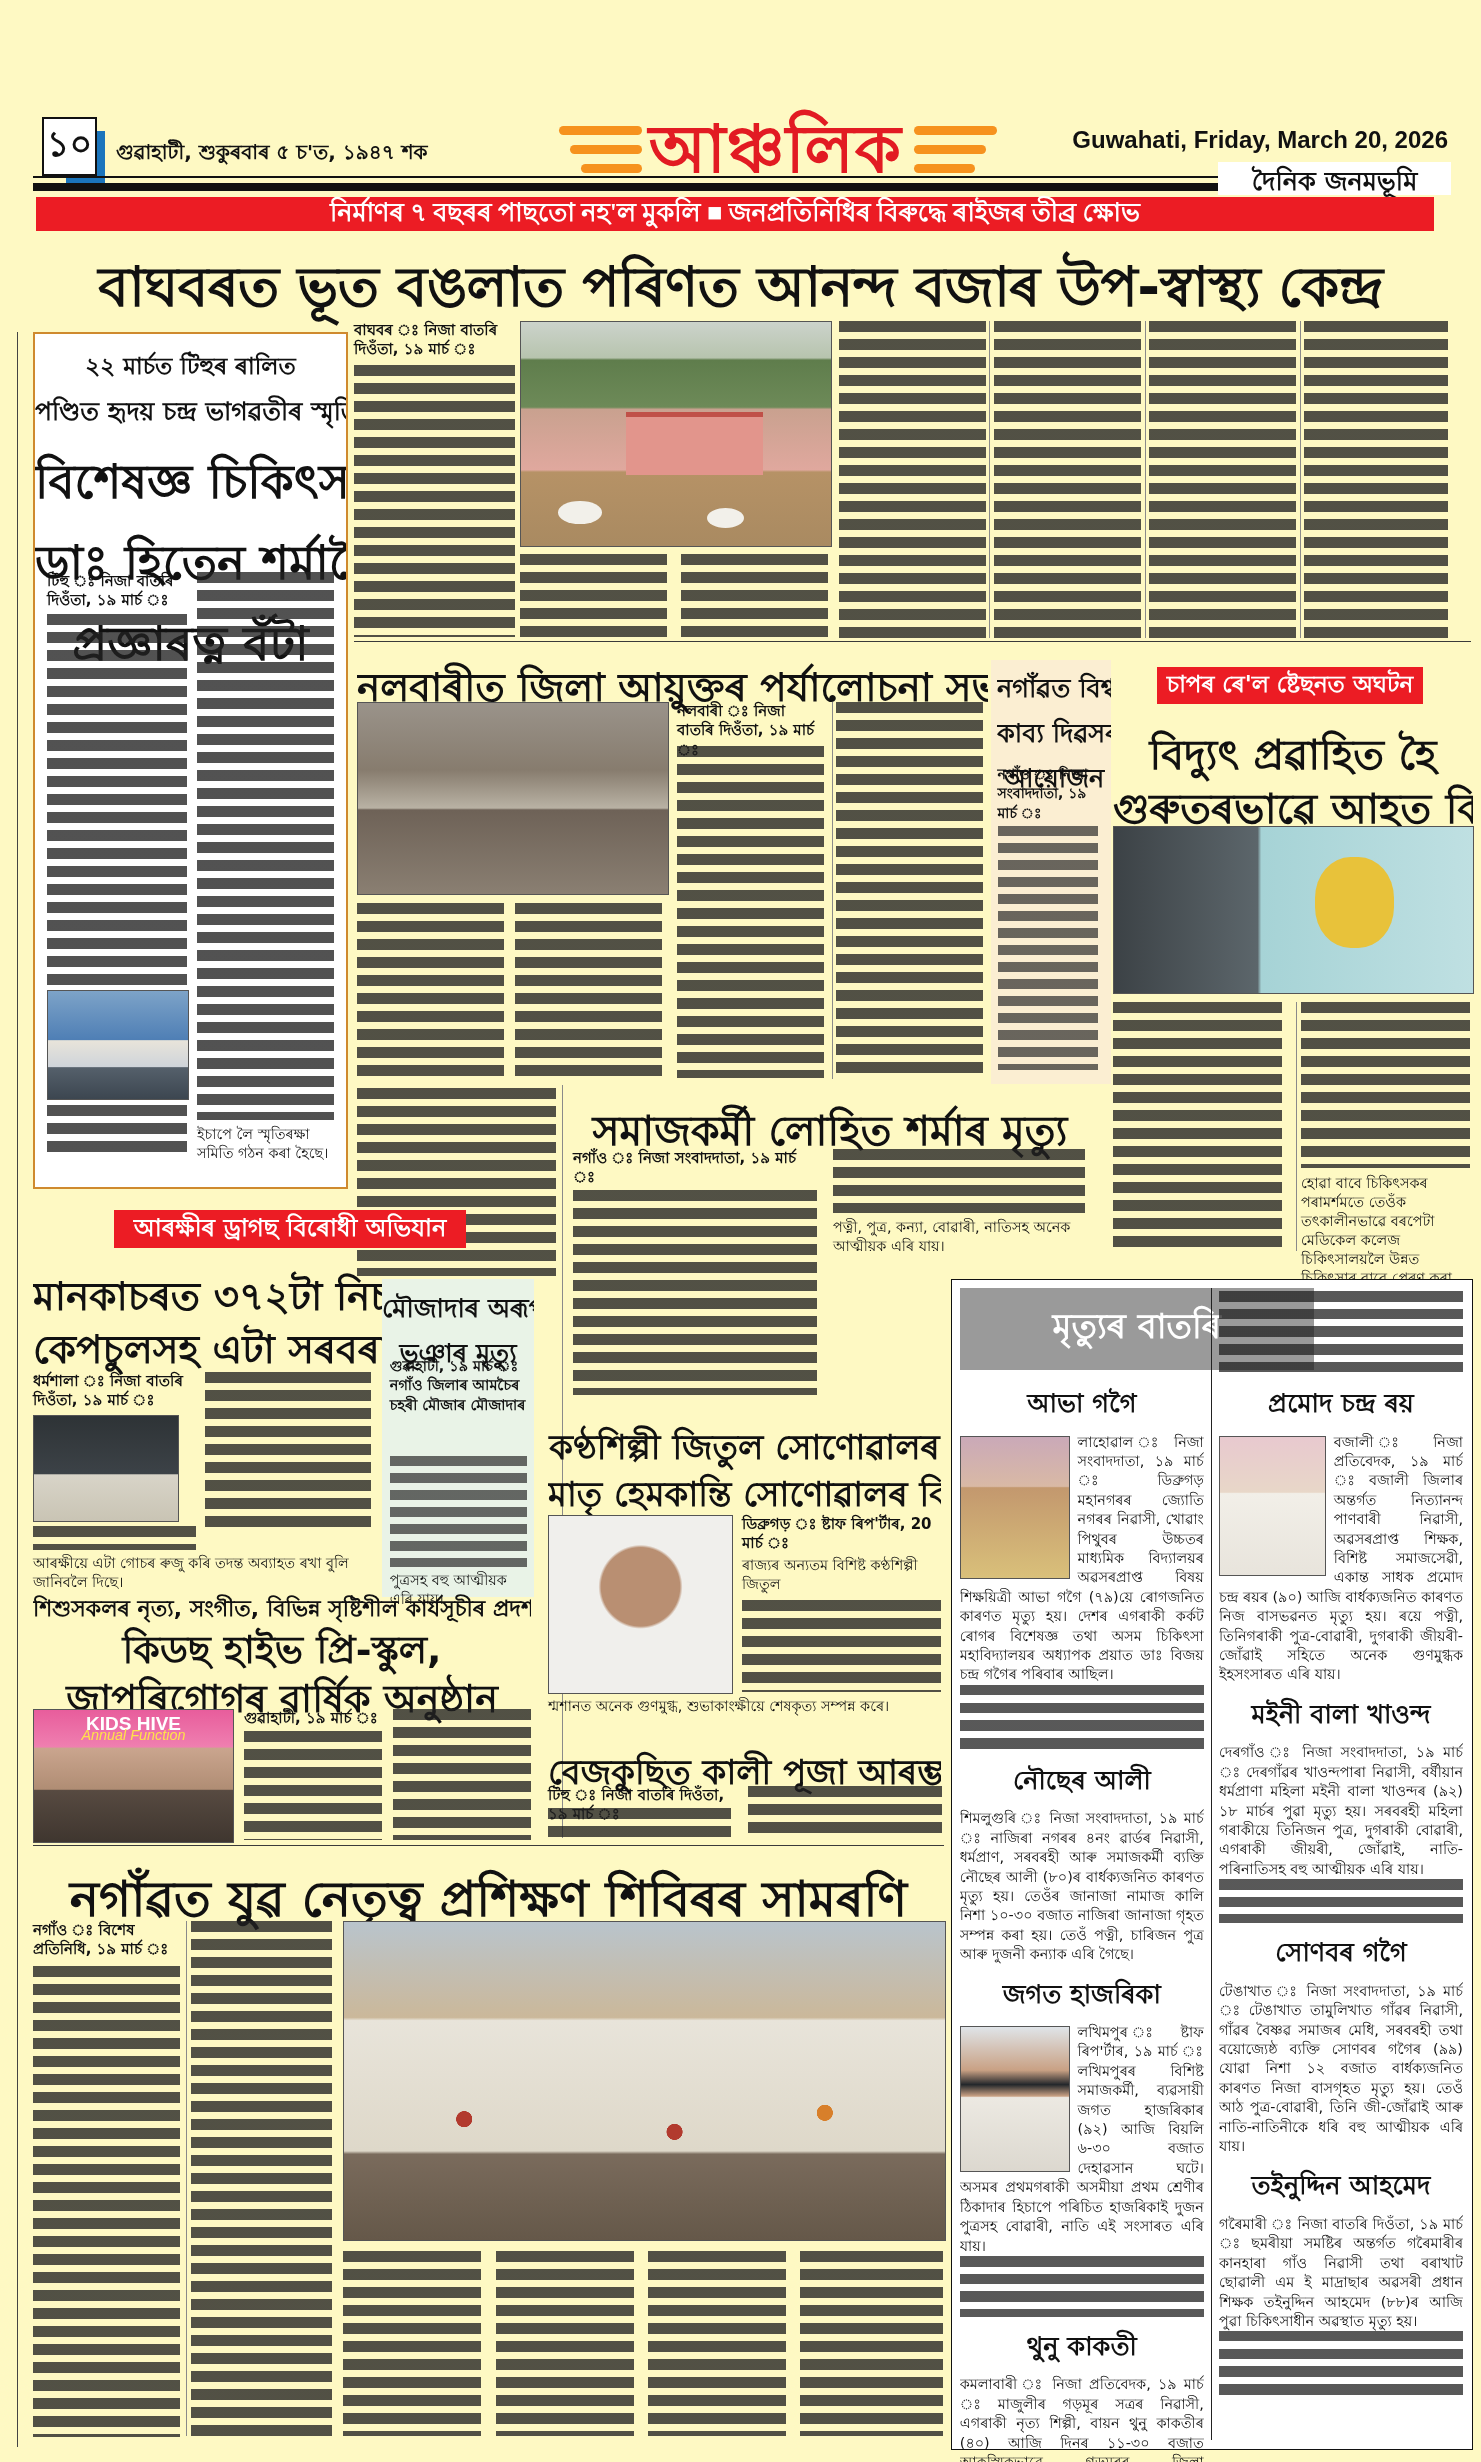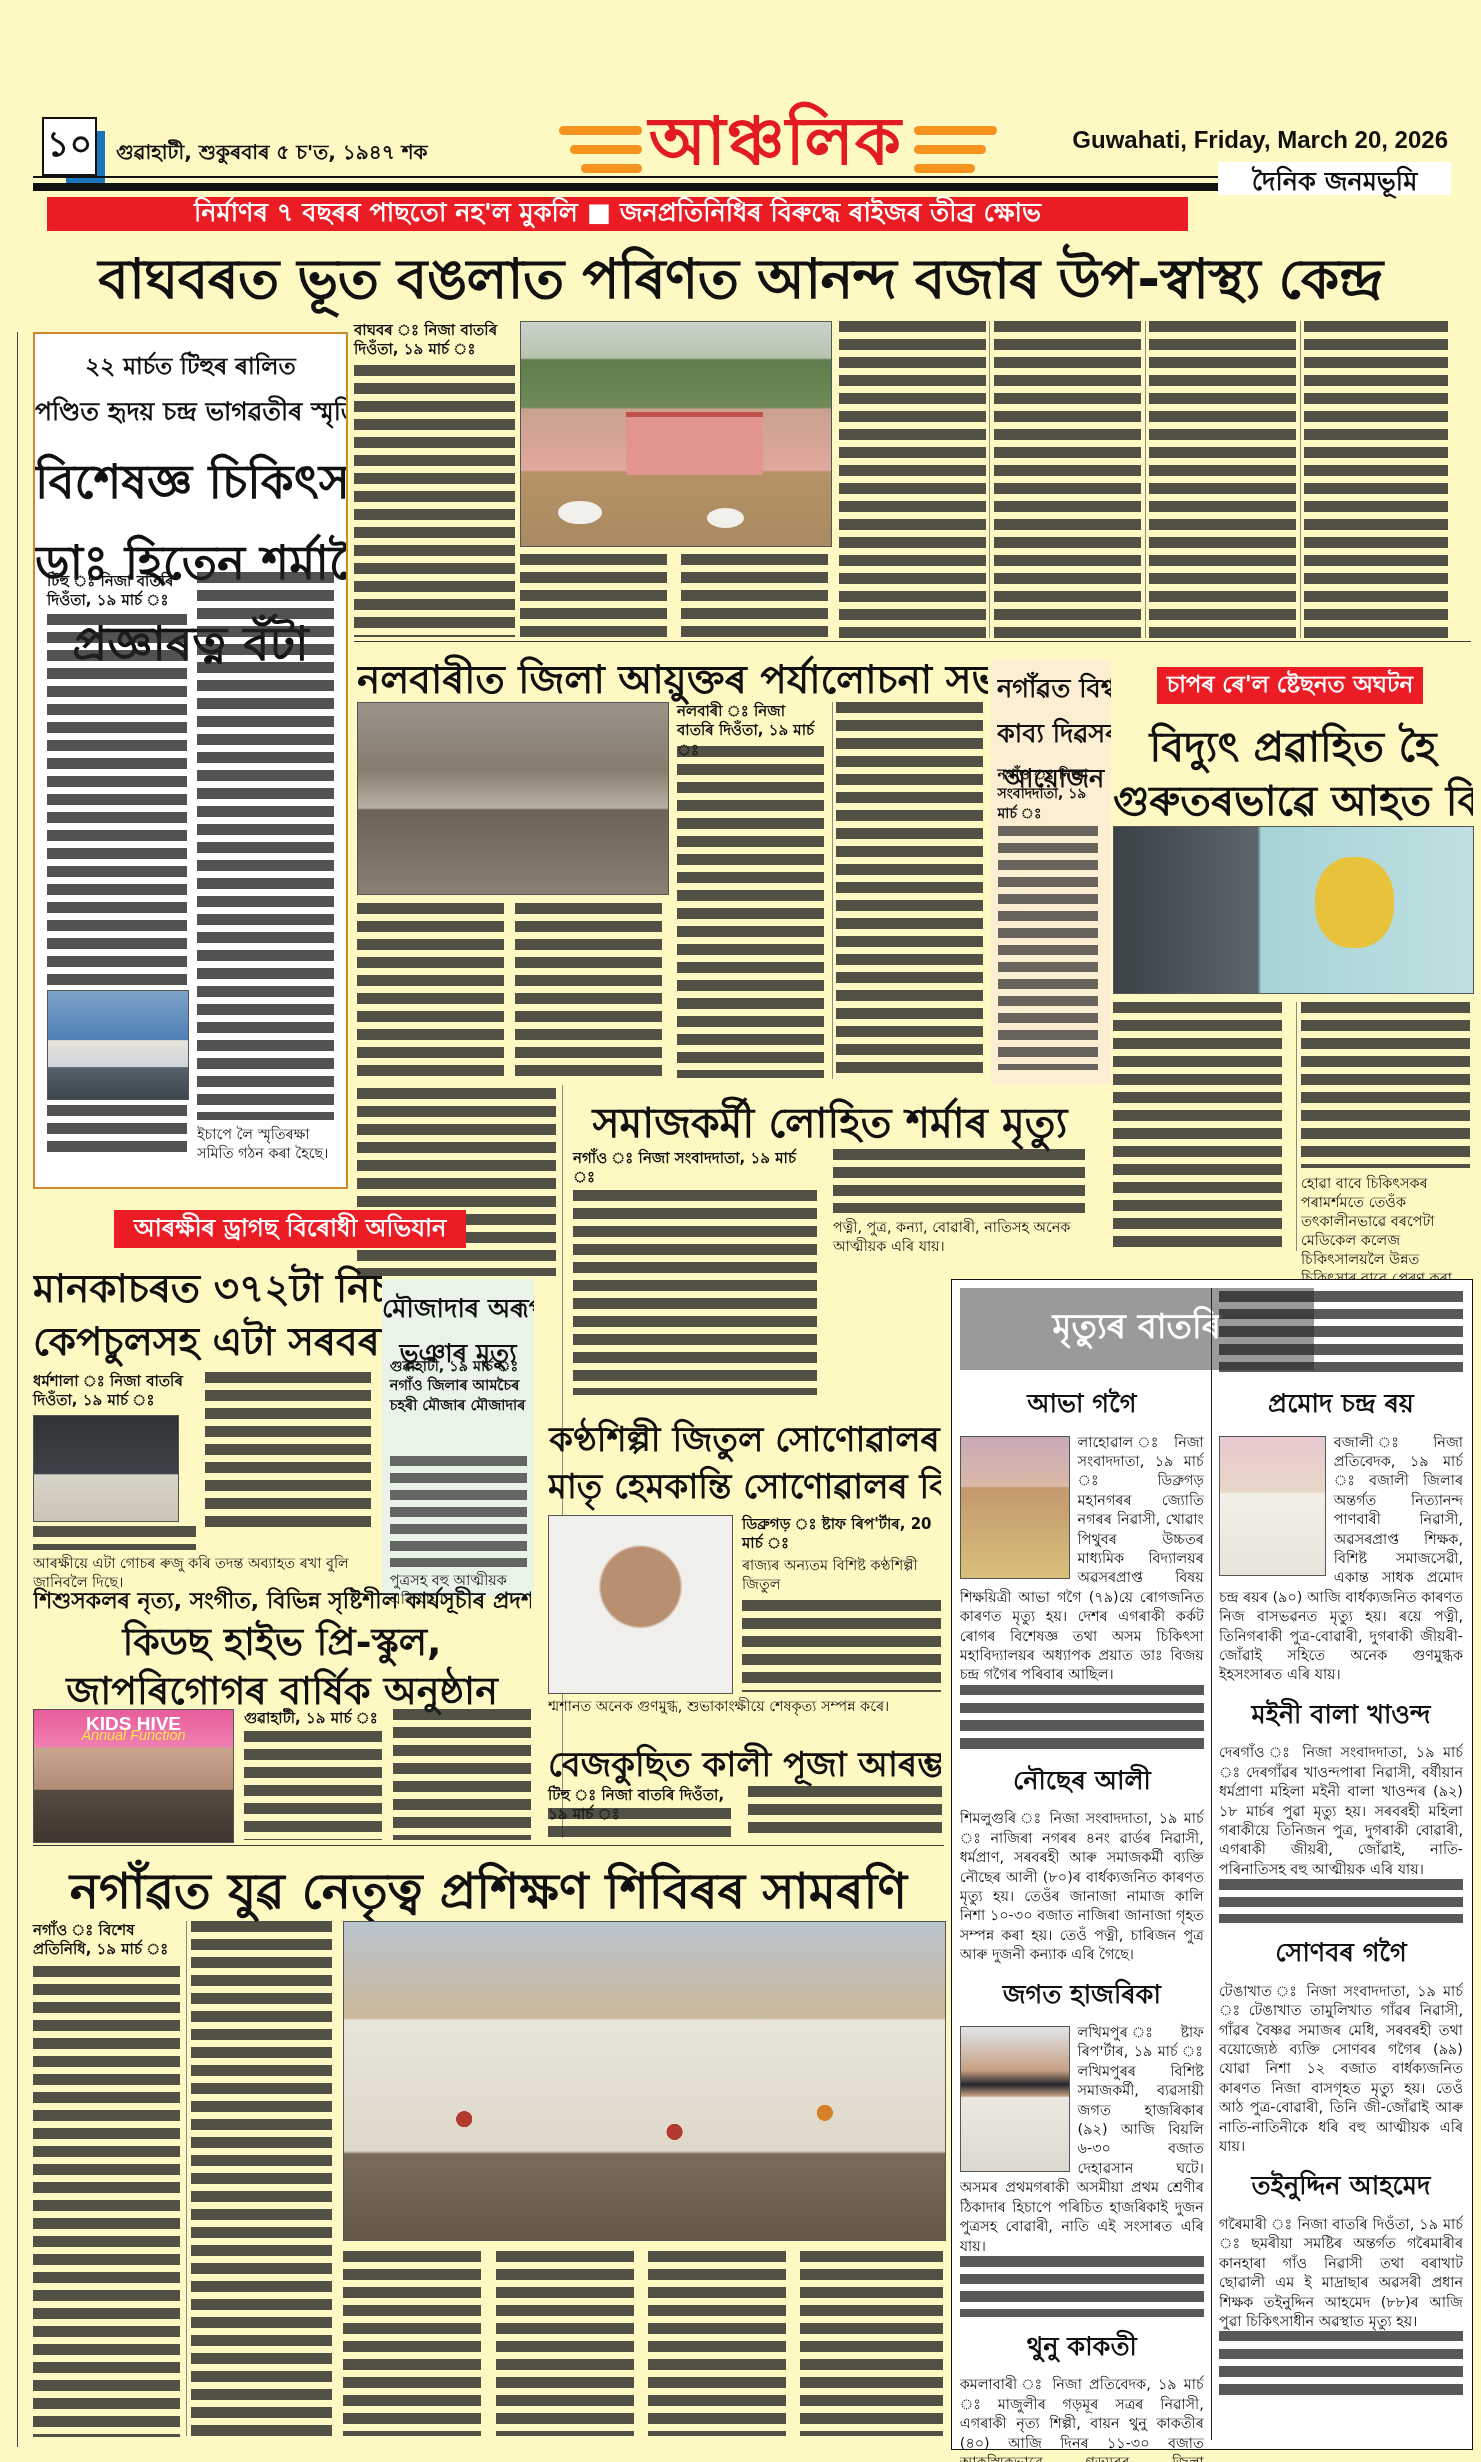--- a/index.html
+++ b/index.html
@@ -1,19 +1,19 @@
 <!DOCTYPE html>
 <html style="font-size:8.9px"><head>
 <meta charset="utf-8">
 <style>
   html,body{margin:0;padding:0;background:#e8e8e8;}
   #page{position:relative;width:1481px;height:2462px;background:#fef9c3;
         font-family:"DejaVu Sans",sans-serif;color:#111;overflow:hidden;}
   .abs{position:absolute;}
-  .ctr{text-align:center;}
+  .ctr{text-align:center;margin-top:8px;}
   .b{font-weight:bold;}
   .nw{white-space:nowrap;overflow:hidden;}
   .fill{position:absolute;background-image:repeating-linear-gradient(to bottom,#212121 0 11px,transparent 11px 18px);opacity:.78;}
   .fill-lite{position:absolute;background-image:repeating-linear-gradient(to bottom,#2a2a2a 0 10px,transparent 10px 17px);opacity:.7;}
   .dateline{font-size:15px;font-weight:bold;line-height:19.4px;}
   .ending{font-size:14.4px;line-height:19px;}
   .photo{position:absolute;border:0.6px solid #555;overflow:hidden;}
   .vrule{position:absolute;width:0.6px;background:#8a8a8a;}
   .hrule{position:absolute;height:1.1px;background:#3a3a3a;}
   
@@ -79,21 +79,21 @@
   <div class="speed" style="left:914px;top:126px;width:83px;"></div>
   <div class="speed" style="left:914px;top:145px;width:72px;"></div>
   <div class="speed" style="left:914px;top:164px;width:61px;"></div>
 
   <div class="abs b lat" style="right:33px;top:126px;font-size:24px;">Guwahati, Friday, March 20, 2026</div>
 
   <div class="rule-thin" style="left:33px;top:176px;width:1415px;"></div>
   <div class="rule-thick" style="left:33px;top:183px;width:1415px;"></div>
   <div class="abs b" style="left:1218px;top:162px;width:233px;height:33px;background:#fff;font-size:25.5px;text-align:center;">দৈনিক জনমভূমি</div>
 
-  <div class="banner" style="left:47px;top:197px;width:1141px;height:34px;">নিৰ্মাণৰ ৭ বছৰৰ পাছতো নহ'ল মুকলি ■ জনপ্ৰতিনিধিৰ বিৰুদ্ধে ৰাইজৰ তীব্ৰ ক্ষোভ</div>
+  <div class="banner" style="left:36px;top:197px;width:1398px;height:34px;font-family:Liberation Serif, serif;">নিৰ্মাণৰ ৭ বছৰৰ পাছতো নহ'ল মুকলি ■ জনপ্ৰতিনিধিৰ বিৰুদ্ধে ৰাইজৰ তীব্ৰ ক্ষোভ</div>
 
   <div class="abs ctr nw lead-h" style="left:22px;top:237px;width:1437px;">বাঘবৰত ভূত বঙলাত পৰিণত আনন্দ বজাৰ উপ-স্বাস্থ্য কেন্দ্ৰ</div>
 
   <div class="abs dateline" style="left:354px;top:321px;width:161px;">বাঘবৰ ঃ নিজা বাতৰি দিওঁতা, ১৯ মাৰ্চ ঃ</div>
   <div class="fill" style="left:354px;top:365px;width:161px;height:272px;"></div>
 
   <div class="photo ph-main" style="left:520px;top:321px;width:310px;height:224px;">
     <div class="bld"></div>
     <div class="cow1" style="left:12%;top:80%;width:14%;height:10%;"></div>
     <div class="cow2" style="left:60%;top:83%;width:12%;height:9%;"></div>

